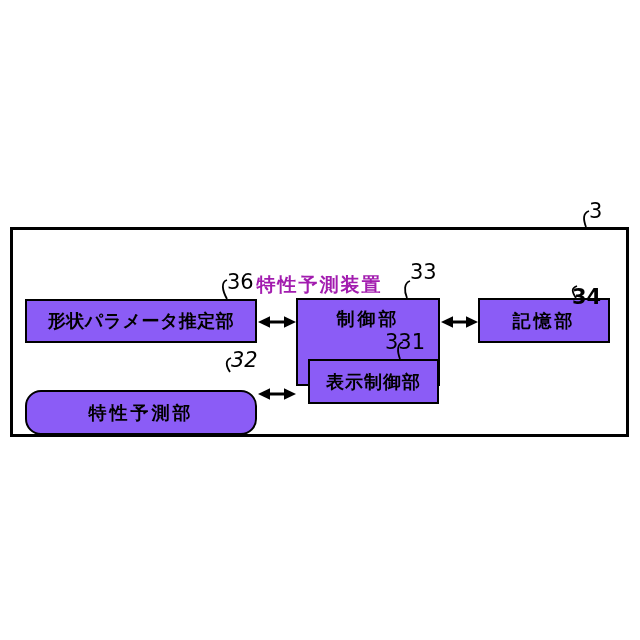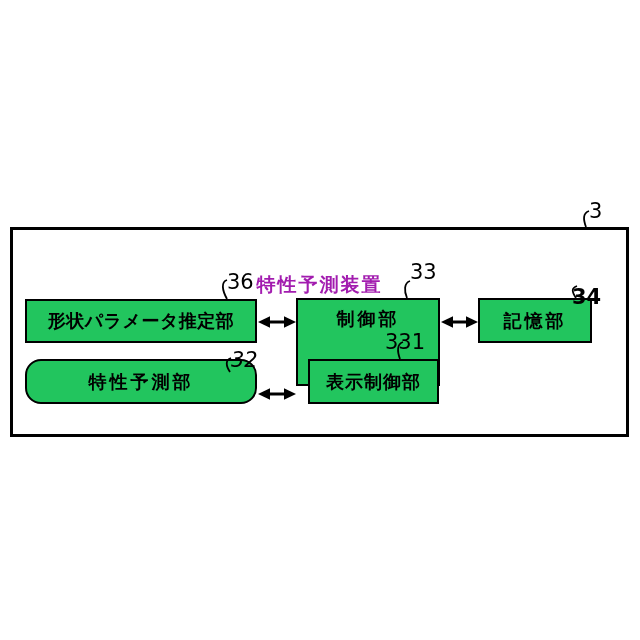--- a/index.html
+++ b/index.html
@@ -32,35 +32,35 @@
     text-align: center;
     font-size: 19px;
     font-weight: 700;
     letter-spacing: 2px;
     color: #a21caf;
     margin-top: 37px;
   }
   .box {
     position: absolute;
     border: 2.2px solid #000000;
-    background: #22c55e;
+    background: #8b5cf6;
     display: flex;
     align-items: center;
     justify-content: center;
     font-size: 18px;
     font-weight: 700;
     color: #000000;
     box-sizing: border-box;
   }
   .box-31 { left: 25px;  top: 299px; width: 232px; height: 44px;  letter-spacing: 0.5px; }
-  .box-32 { left: 25px;  top: 359px; width: 232px; height: 45px;  letter-spacing: 3px; border-radius: 16px; }
+  .box-32 { left: 25px;  top: 390px; width: 232px; height: 45px;  letter-spacing: 3px; border-radius: 16px; }
   .box-33 { left: 296px; top: 298px; width: 144px; height: 88px; align-items: flex-start; letter-spacing: 3px; }
   .box-33 .box-label { padding-top: 7px; }
   .box-331 { left: 308px; top: 359px; width: 131px; height: 45px; letter-spacing: 1px; }
-  .box-34 { left: 478px; top: 298px; width: 114px; height: 45px;  letter-spacing: 3px; }
+  .box-34 { left: 478px; top: 298px; width: 132px; height: 45px;  letter-spacing: 3px; }
   .ref-label {
     position: absolute;
     font-size: 21px;
     font-weight: 400;
     color: #000000;
     line-height: 1;
   }
   .ref-3   { left: 589px; top: 201px; }
   .ref-31  { left: 227px; top: 272px; }
   .ref-32  { left: 231px; top: 350px; font-style: italic; }

